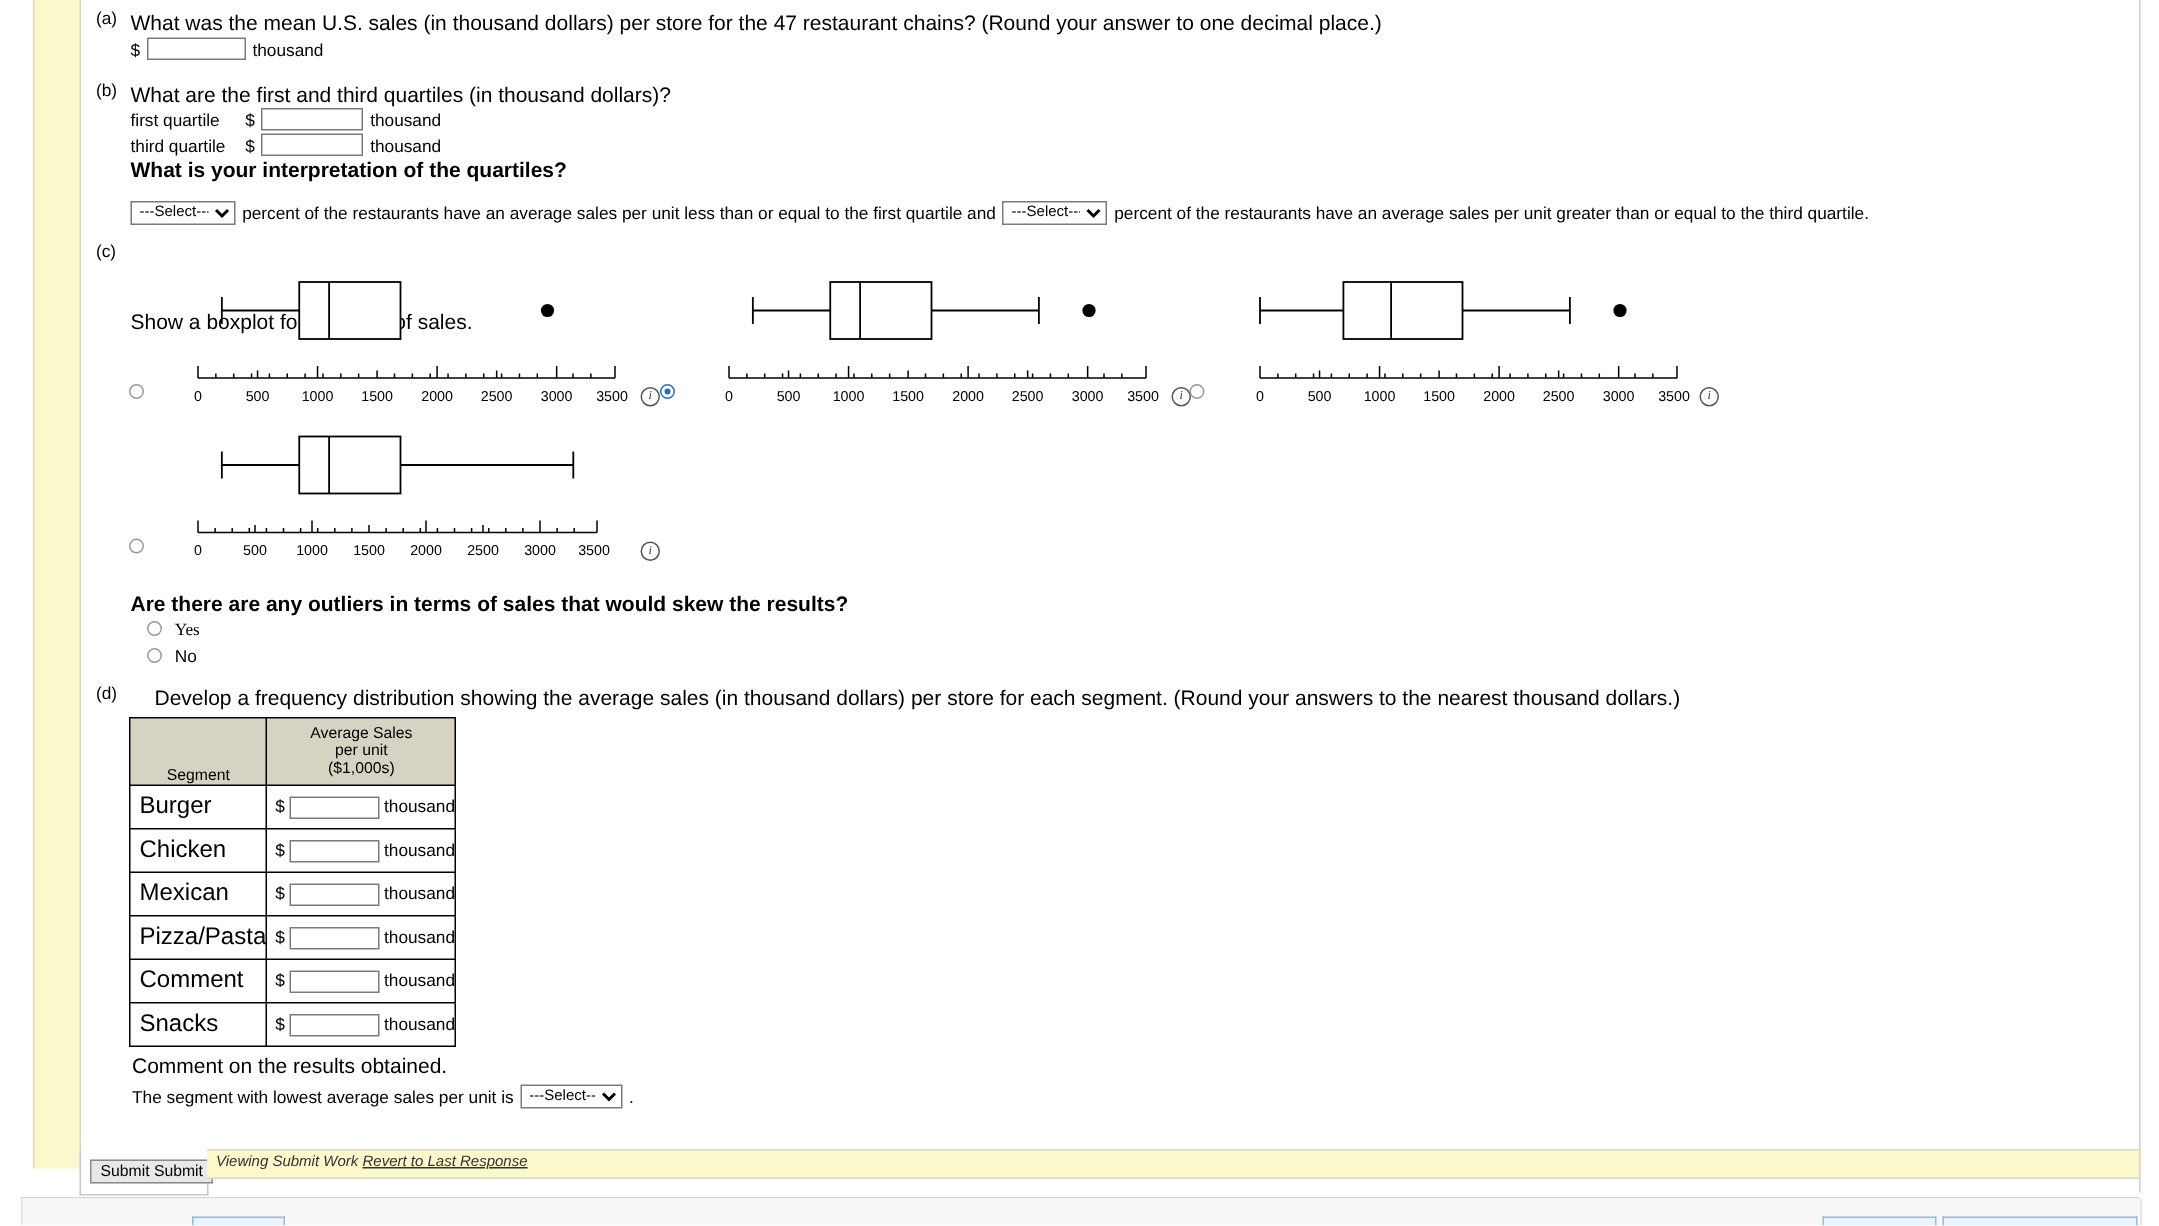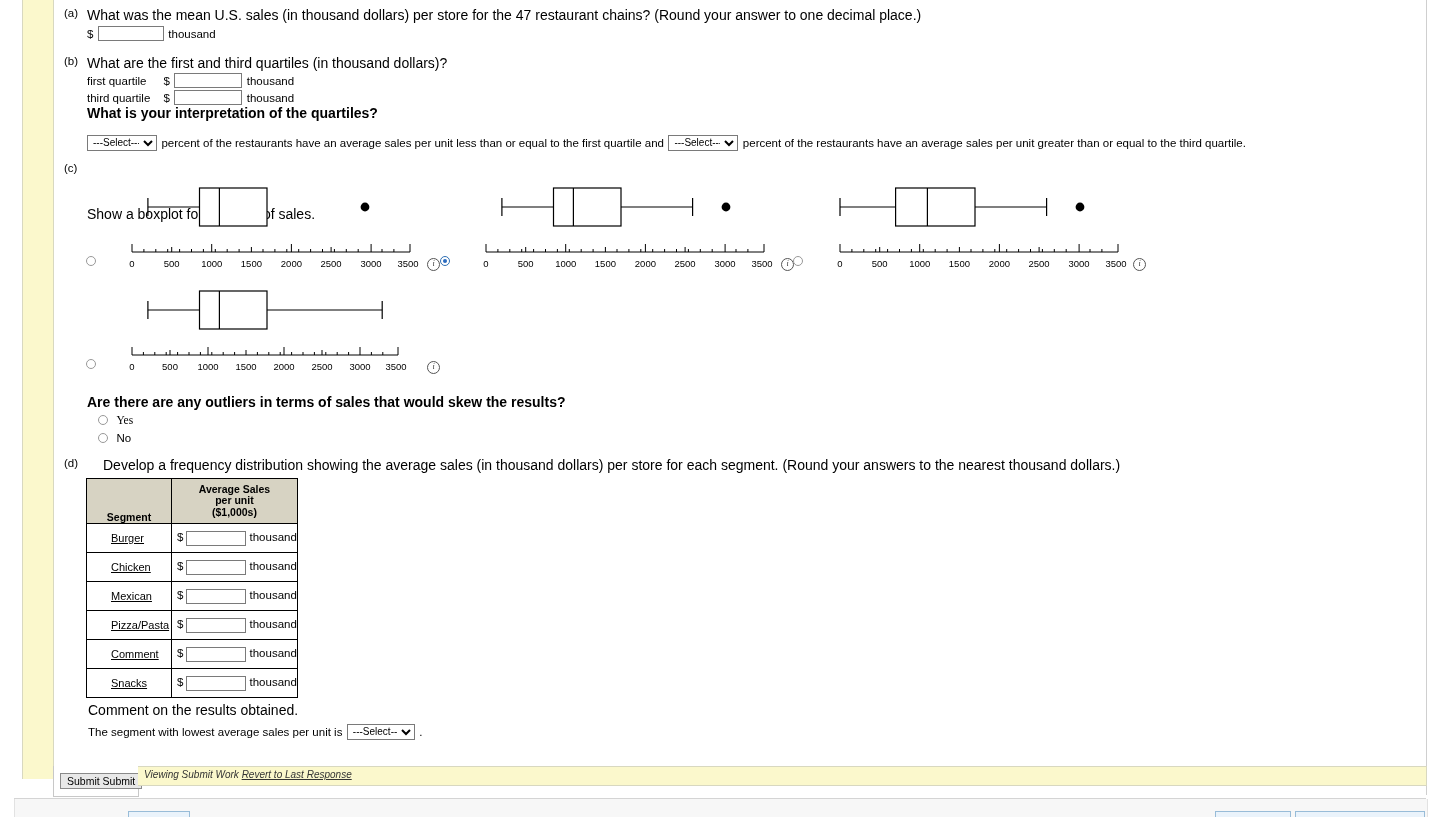--- a/index.html
+++ b/index.html
@@ -115,31 +115,30 @@
     border-collapse: collapse;
     position: absolute;
   }
   table.freq th, table.freq td {
     border: 1px solid #000;
     font-size: 11px;
     padding: 0;
   }
   table.freq th {
     background: #d7d3c3;
-    font-weight: bold;
+    font-weight: normal;
     text-align: center;
     font-size: 10.5px;
     line-height: 11.5px;
   }
   table.freq td.seg {
-    padding-left: 24px;
+    padding-left: 6px;
     height: 28px;
     width: 60px;
-    font-size: 11px;
-    text-decoration: underline;
+    font-size: 16px;
   }
   table.freq td.val {
     padding-left: 5px;
     width: 112px;
     height: 28px;
     white-space: nowrap;
   }
   th.seg-h { width: 60px; vertical-align: bottom; padding-bottom: 4px; }
   th.val-h { width: 112px; height: 44px; }
 

